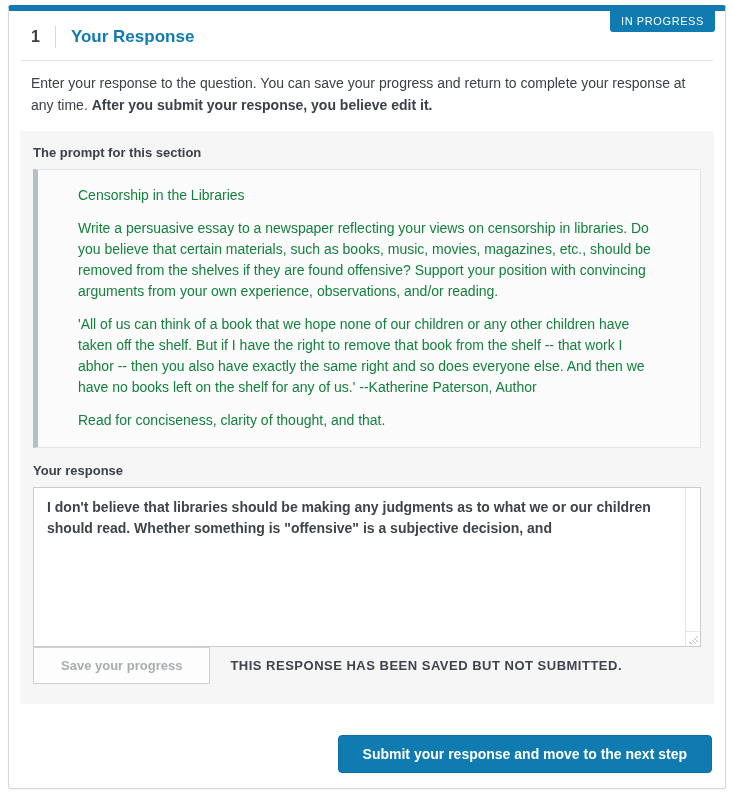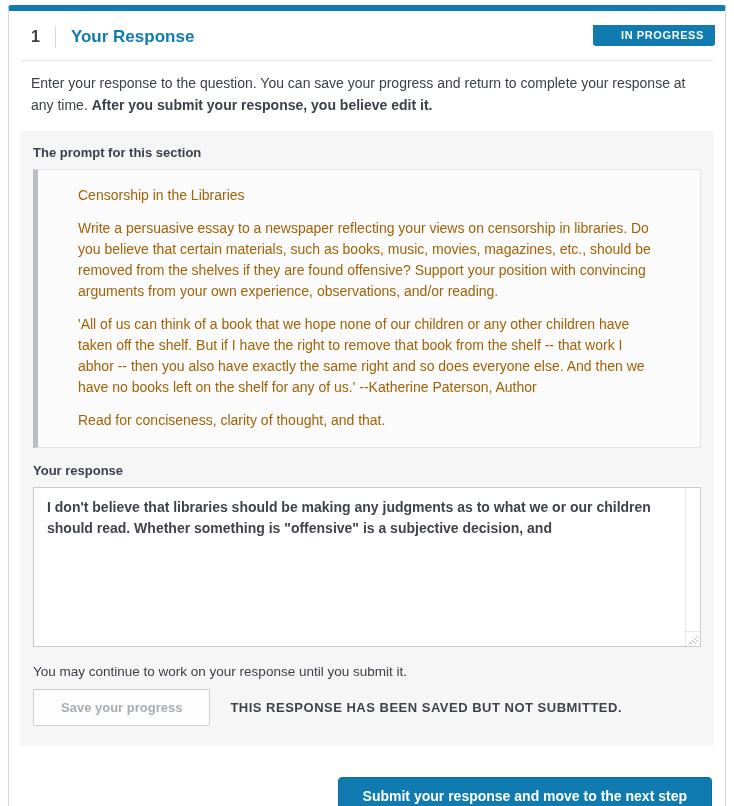--- a/index.html
+++ b/index.html
@@ -14,28 +14,28 @@
     margin: 5px 8px 9px 8px;
     border: 1px solid #d5d6d8;
     border-top: 6px solid #0f7bb0;
     border-radius: 3px;
     background: #fff;
     padding: 0 11px;
     box-shadow: 0 1px 2px rgba(0,0,0,0.06);
   }
   .status-badge {
     position: absolute;
-    top: 14px;
+    top: 0;
     right: 10px;
     background: #0f7bb0;
     color: #fff;
     font-size: 11px;
-    font-weight: bold;
+    font-weight: normal;
     letter-spacing: 0.6px;
-    padding: 4px 11px 5px 28px;
+    padding: 4px 11px 5px 11px;
     border-radius: 0 0 3px 3px;
   }
   .header {
     display: flex;
     align-items: center;
     padding: 15px 11px 12px 11px;
   }
   .step-number {
     font-size: 16px;
     font-weight: bold;
@@ -76,21 +76,21 @@
   }
   .prompt-quote {
     background: #fbfbfc;
     border: 1px solid #e3e4e6;
     border-left: 5px solid #b8bec4;
     padding: 15px 38px 16px 40px;
   }
   .prompt-quote p {
     font-size: 14px;
     line-height: 21px;
-    color: #a16207;
+    color: #15803d;
     margin-bottom: 12px;
   }
   .prompt-quote p:last-child { margin-bottom: 0; }
   .response-label { margin-top: 15px; }
   .textarea-wrap {
     position: relative;
     background: #fff;
     border: 1px solid #c9cbce;
     height: 160px;
   }
@@ -213,21 +213,20 @@
     <div class="section-label response-label">Your response</div>
 
     <div class="textarea-wrap">
       <textarea spellcheck="false" style="">I don't believe that libraries should be making any judgments as to what we or our children should read. Whether something is "offensive" is a subjective decision, and</textarea>
       <span class="scroll-divider"></span>
       <span class="grip-cell">
         <span class="resize-grip"></span>
       </span>
     </div>
 
-    <p class="continue-note">You may continue to work on your response until you submit it.</p>
 
     <div class="save-row">
       <button class="btn-save" disabled="">Save your progress</button>
       <span class="save-status">THIS RESPONSE HAS BEEN SAVED BUT NOT SUBMITTED.</span>
     </div>
 
   </div>
 
   <div class="footer">
     <button class="btn-submit">Submit your response and move to the next step</button>

